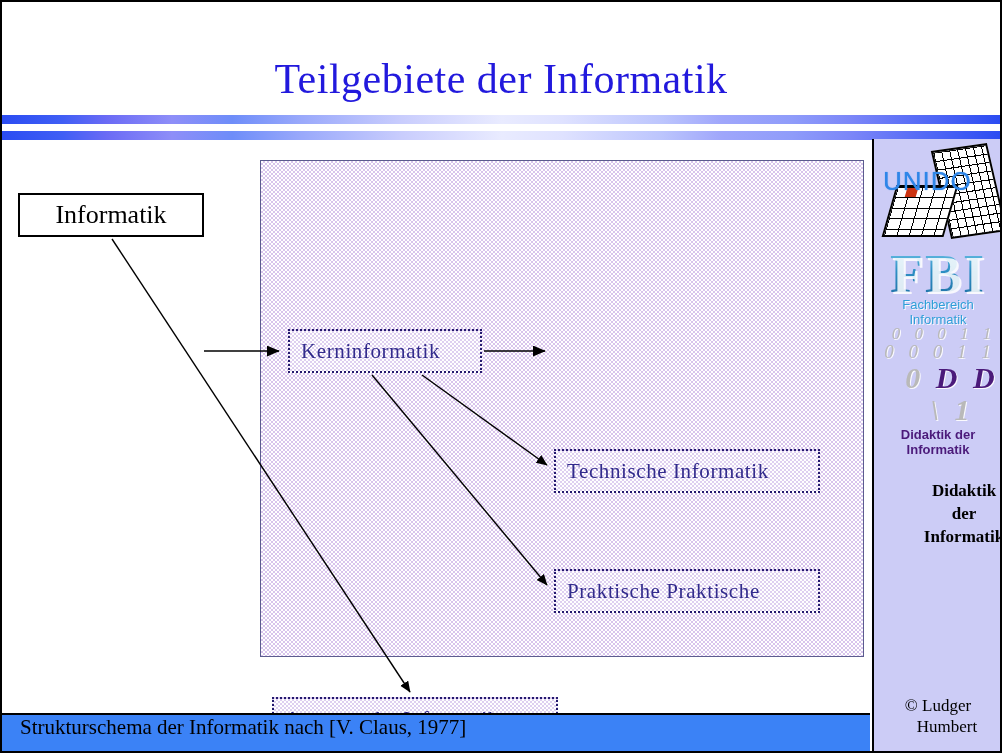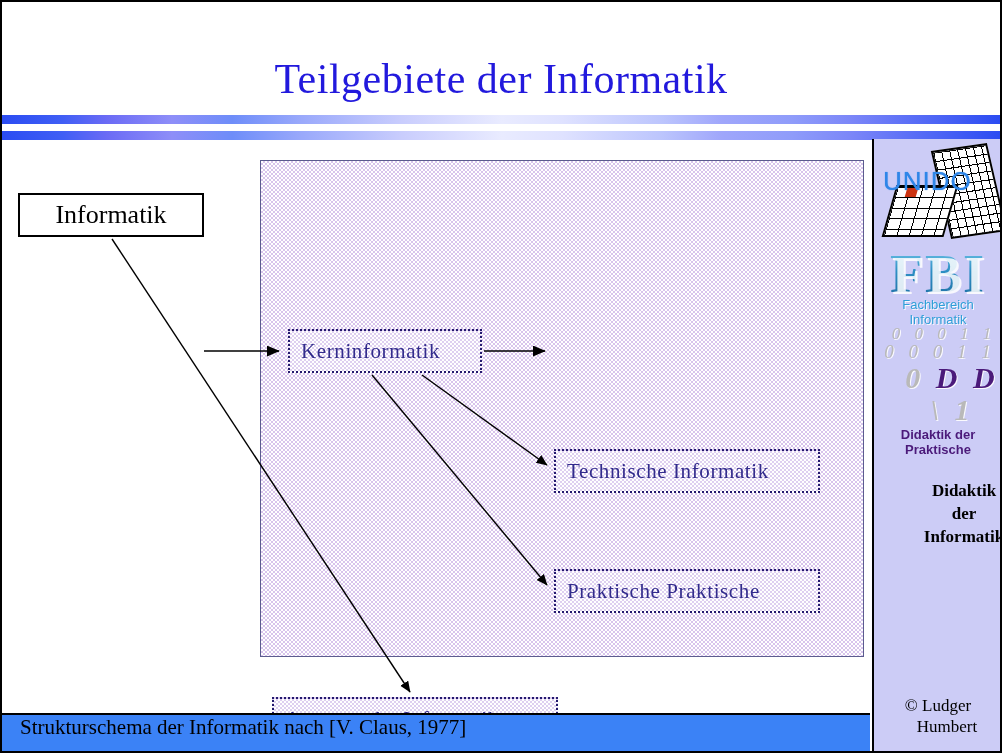--- a/index.html
+++ b/index.html
@@ -342,21 +342,21 @@
     </div>
 
     <div id="logo-ddi">
       <div class="ddi-bits" id="ddi-row1">0 0 0 1 1</div>
       <div class="ddi-bits" id="ddi-row2">0 0 0 1 1</div>
       <div id="ddi-row3">
         <span>0</span>
         <b>D D</b>
         <span>\ 1</span>
       </div>
-      <div id="ddi-sub">Didaktik der Praktische</div>
+      <div id="ddi-sub">Didaktik der Informatik</div>
     </div>
 
     <div id="sidebar-caption">
       <div>Didaktik</div>
       <div>der</div>
       <div>Informatik</div>
     </div>
 
     <div id="sidebar-copyright">
       <span>© Ludger</span>

